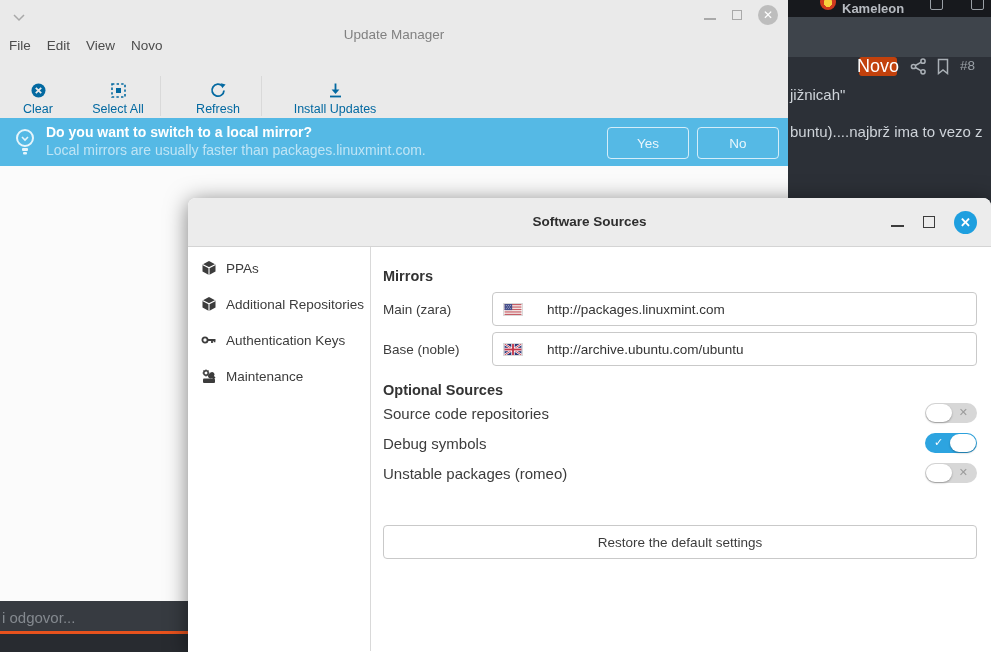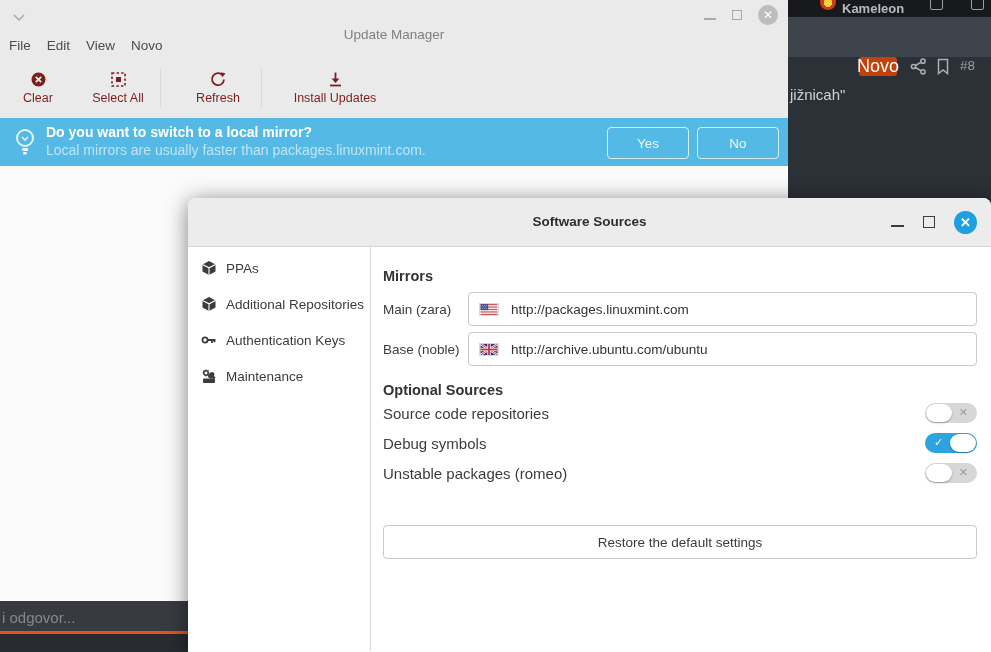--- a/index.html
+++ b/index.html
@@ -11,21 +11,21 @@
   .um-top { background:#eaeaea; height:118px; position:relative; }
   .um-titlebar { height:30px; position:relative; }
   .um-chevron { position:absolute; left:12px; top:8px; color:#a9a9a9; }
   .um-title { position:absolute; left:0; right:0; top:7px; text-align:center; color:#818181; font-size:13.5px;margin-top:20px; }
   .um-controls { position:absolute; right:10px; top:5px; display:flex; align-items:center; gap:16px; }
   .um-min { width:12px; height:1.5px; background:#a9a9a9; margin-top:8px;}
   .um-max { width:10px; height:10px; border:1.5px solid #a9a9a9; }
   .um-close { width:20px; height:20px; border-radius:50%; background:#bdbdbd; color:#fff; display:flex; align-items:center; justify-content:center; font-size:12px; }
   .um-menubar { display:flex; gap:16px; padding-left:9px; height:30px; align-items:center; color:#4c4c4c; font-size:13.5px; }
   .um-menubar span { cursor:default; }
-  .um-toolbar { display:flex; align-items:center; height:56px; color:#7f1d1d; }
+  .um-toolbar { display:flex; align-items:flex-end; height:56px; color:#0369a1; }
   .tb-item { display:flex; flex-direction:column; align-items:center; gap:3px; font-size:12.5px; }
   .tb-clear { width:76px; } .tb-select { width:84px; } .tb-refresh { width:86px; margin-left:14px; } .tb-install { width:118px; margin-left:14px; }
   .tb-sep { width:1px; height:40px; background:#d9d9d9; }
   .tb-icon svg { display:block; }
 
   .um-banner { position:absolute; left:0; top:118px; width:788px; height:48px; background:#55b9e5; }
   .banner-bulb { position:absolute; left:13px; top:10px; }
   .banner-text { position:absolute; left:46px; top:6px; }
   .banner-title { color:#ffffff; font-weight:bold; font-size:14px; }
   .banner-sub { color:rgba(255,255,255,0.62); font-size:14px; margin-top:2px; }
@@ -67,21 +67,21 @@
   .side-item { height:36px; display:flex; align-items:center; gap:9px; padding-left:13px; font-size:13.5px; color:#3c3c3c; cursor:default; }
   .side-item svg { flex:0 0 auto; }
   .side-item.selected { background:#2ea2dd; color:#ffffff; }
   .dlg-content { flex:1; padding:0 14px 0 12px; }
   .sec-heading { font-size:14.5px; font-weight:bold; color:#333333; }
   .h-mirrors { margin-top:21px; }
   .h-optional { margin-top:16px; }
   .mirror-row { display:flex; align-items:center; margin-top:8px; }
   .mirror-row + .mirror-row { margin-top:6px; }
   .mirror-label { width:85px; font-size:13.5px; color:#3c3c3c; flex:0 0 auto; }
-  .mirror-input { flex:1; height:34px; background:#fff; border:1px solid #c9c9c9; border-radius:4px; display:flex; align-items:center; gap:12px; padding-left:10px; font-size:13.5px; color:#333; }
+  .mirror-input { flex:1; height:34px; background:#fff; border:1px solid #c9c9c9; border-radius:4px; display:flex; align-items:center; gap:24px; padding-left:10px; font-size:13.5px; color:#333;margin-left:24px; }
   .flag { display:block; border:0.5px solid rgba(0,0,0,0.15); }
   .opt-row { display:flex; align-items:center; justify-content:space-between; height:30px; }
   .opt-row:first-of-type { margin-top:6px; }
   .opt-label { font-size:15px; color:#3c3c3c; }
   .toggle { position:relative; width:52px; height:20px; border-radius:10px; }
   .toggle.off { background:#d7d7d7; }
   .toggle.on { background:#2da4e0; }
   .knob { position:absolute; top:1px; width:26px; height:18px; border-radius:9px; background:#fff; box-shadow:0 1px 2px rgba(0,0,0,0.3); }
   .toggle.off .knob { left:1px; } .toggle.on .knob { right:1px; }
   .tg-sym { position:absolute; top:50%; transform:translateY(-52%); font-size:11px; line-height:1; }
@@ -199,20 +199,21 @@
         </svg>
     </span>
     <span class="rp-bookmark">
       <svg width="14" height="17" viewBox="0 0 14 17">
           <path d="M2.5 1.5 h9 v14 l-4.5 -3.5 l-4.5 3.5 z" fill="none" stroke="#aab0b6" stroke-width="1.5"></path>
         </svg>
     </span>
     <span class="rp-count">#8</span>
   </div>
   <div class="rp-line1">jižnicah"</div>
+  <div class="rp-line2">buntu)....najbrž ima to vezo z</div>
 </div>
 
 <div class="dialog">
   <div class="dlg-titlebar">
     <div class="dlg-title">Software Sources</div>
     <div class="dlg-controls">
       <div class="dlg-min"></div>
       <div class="dlg-max"></div>
       <div class="dlg-close">✕</div>
     </div>

